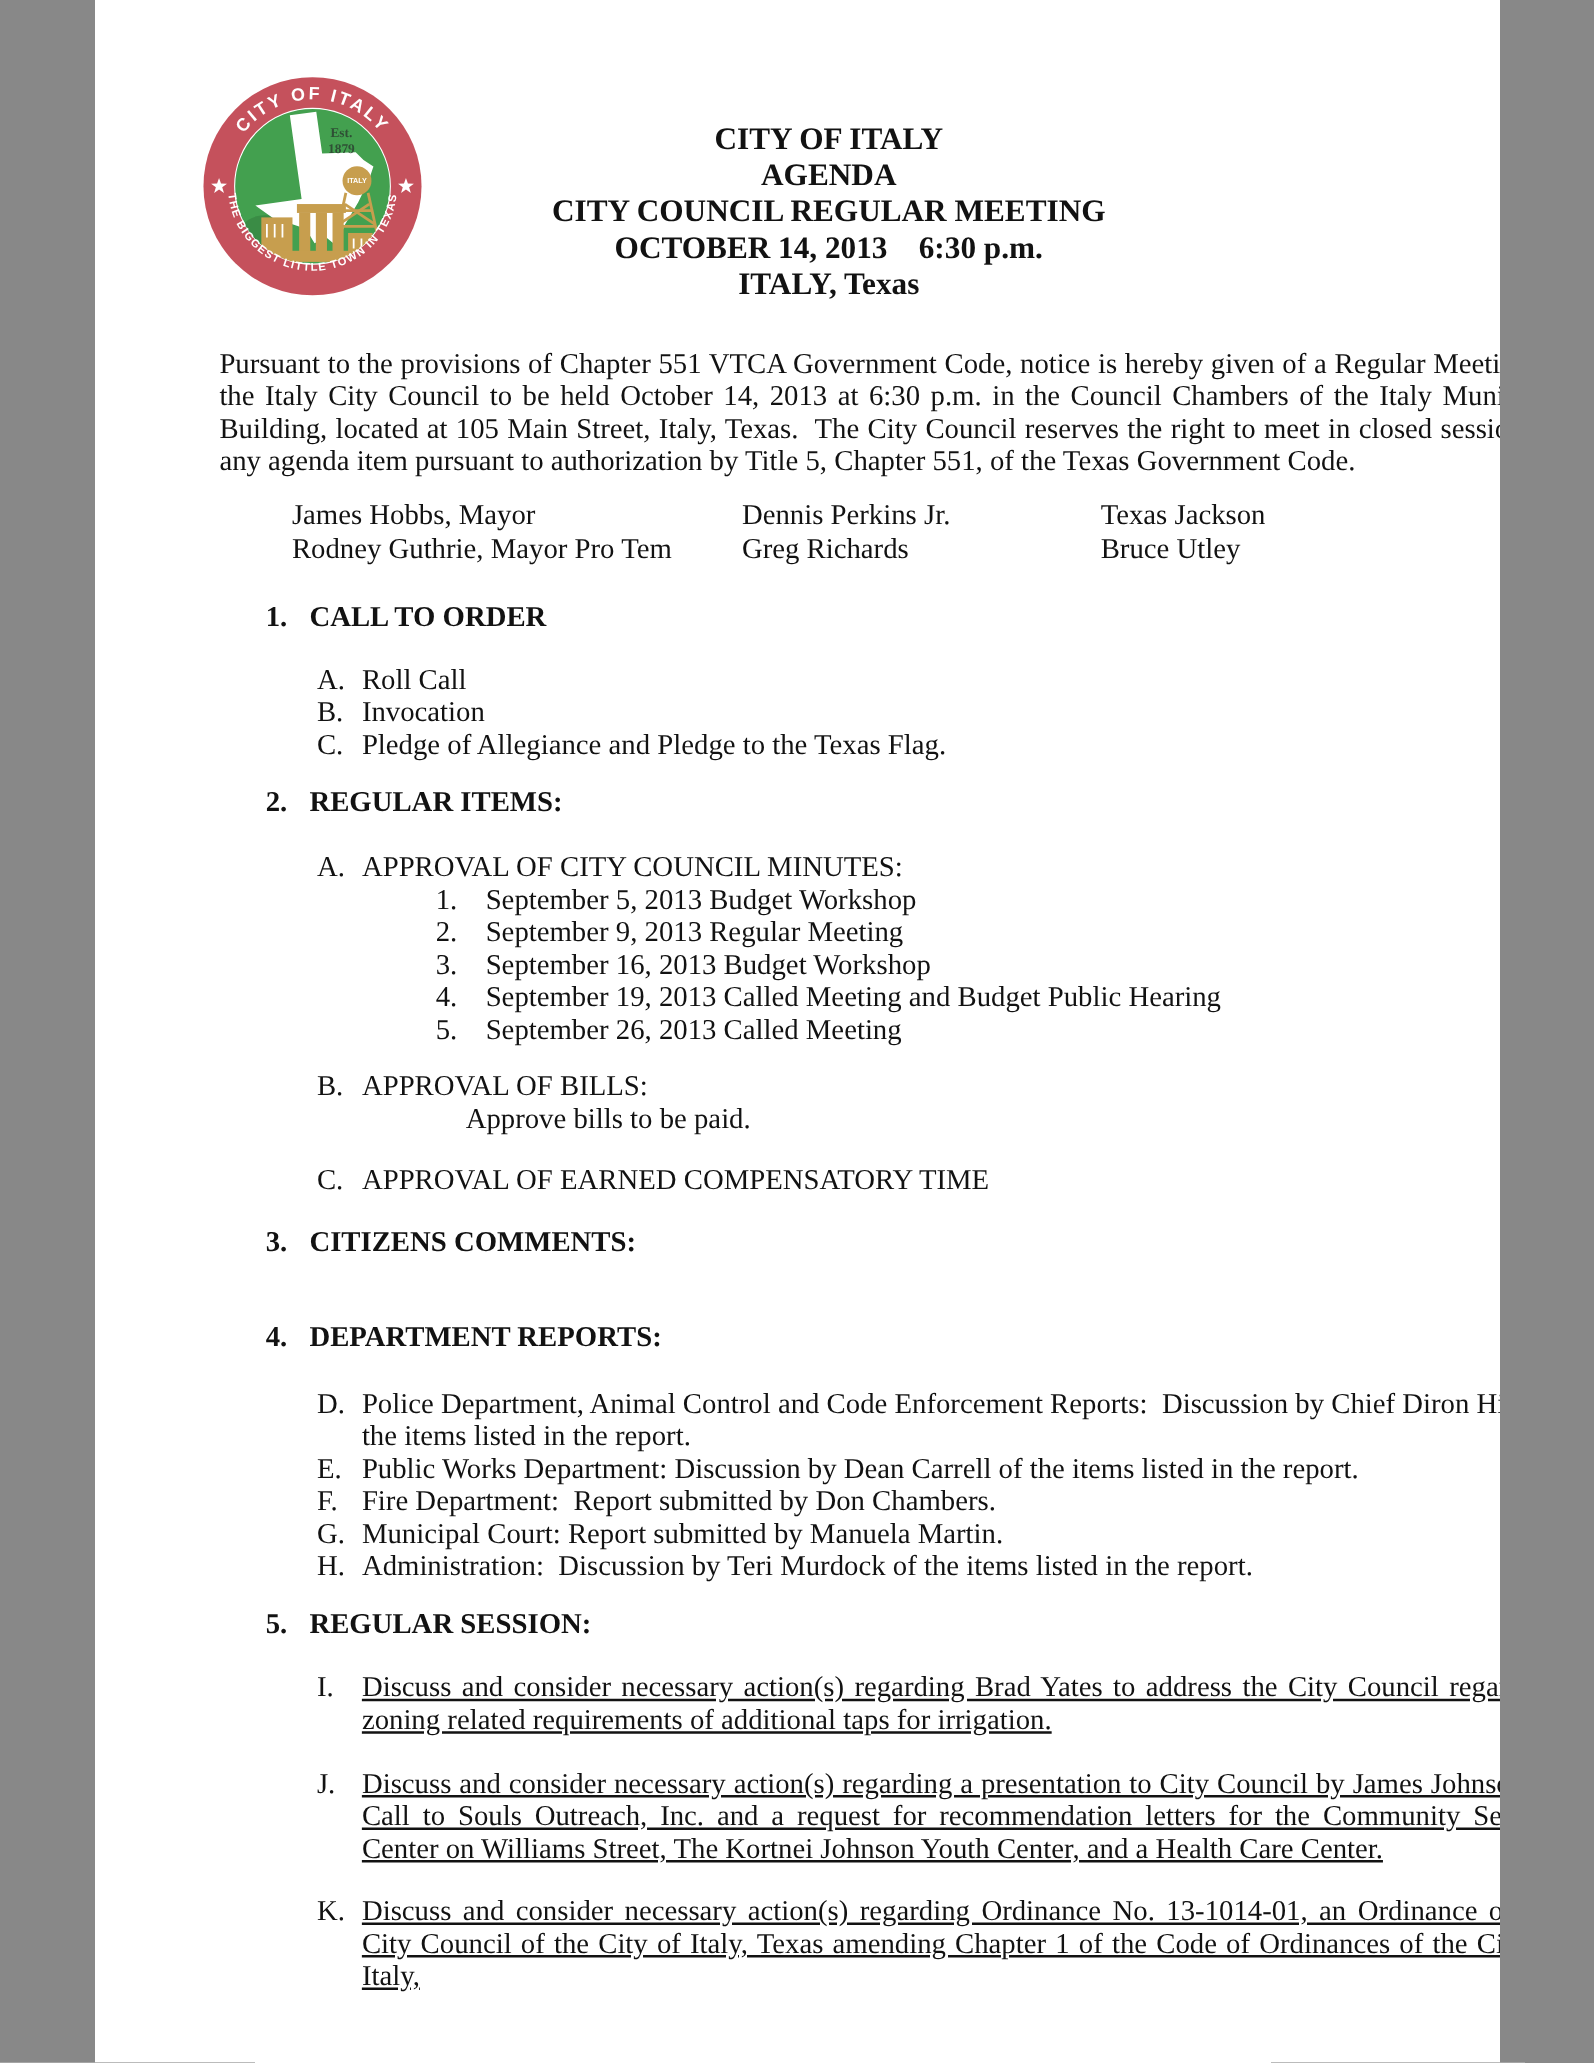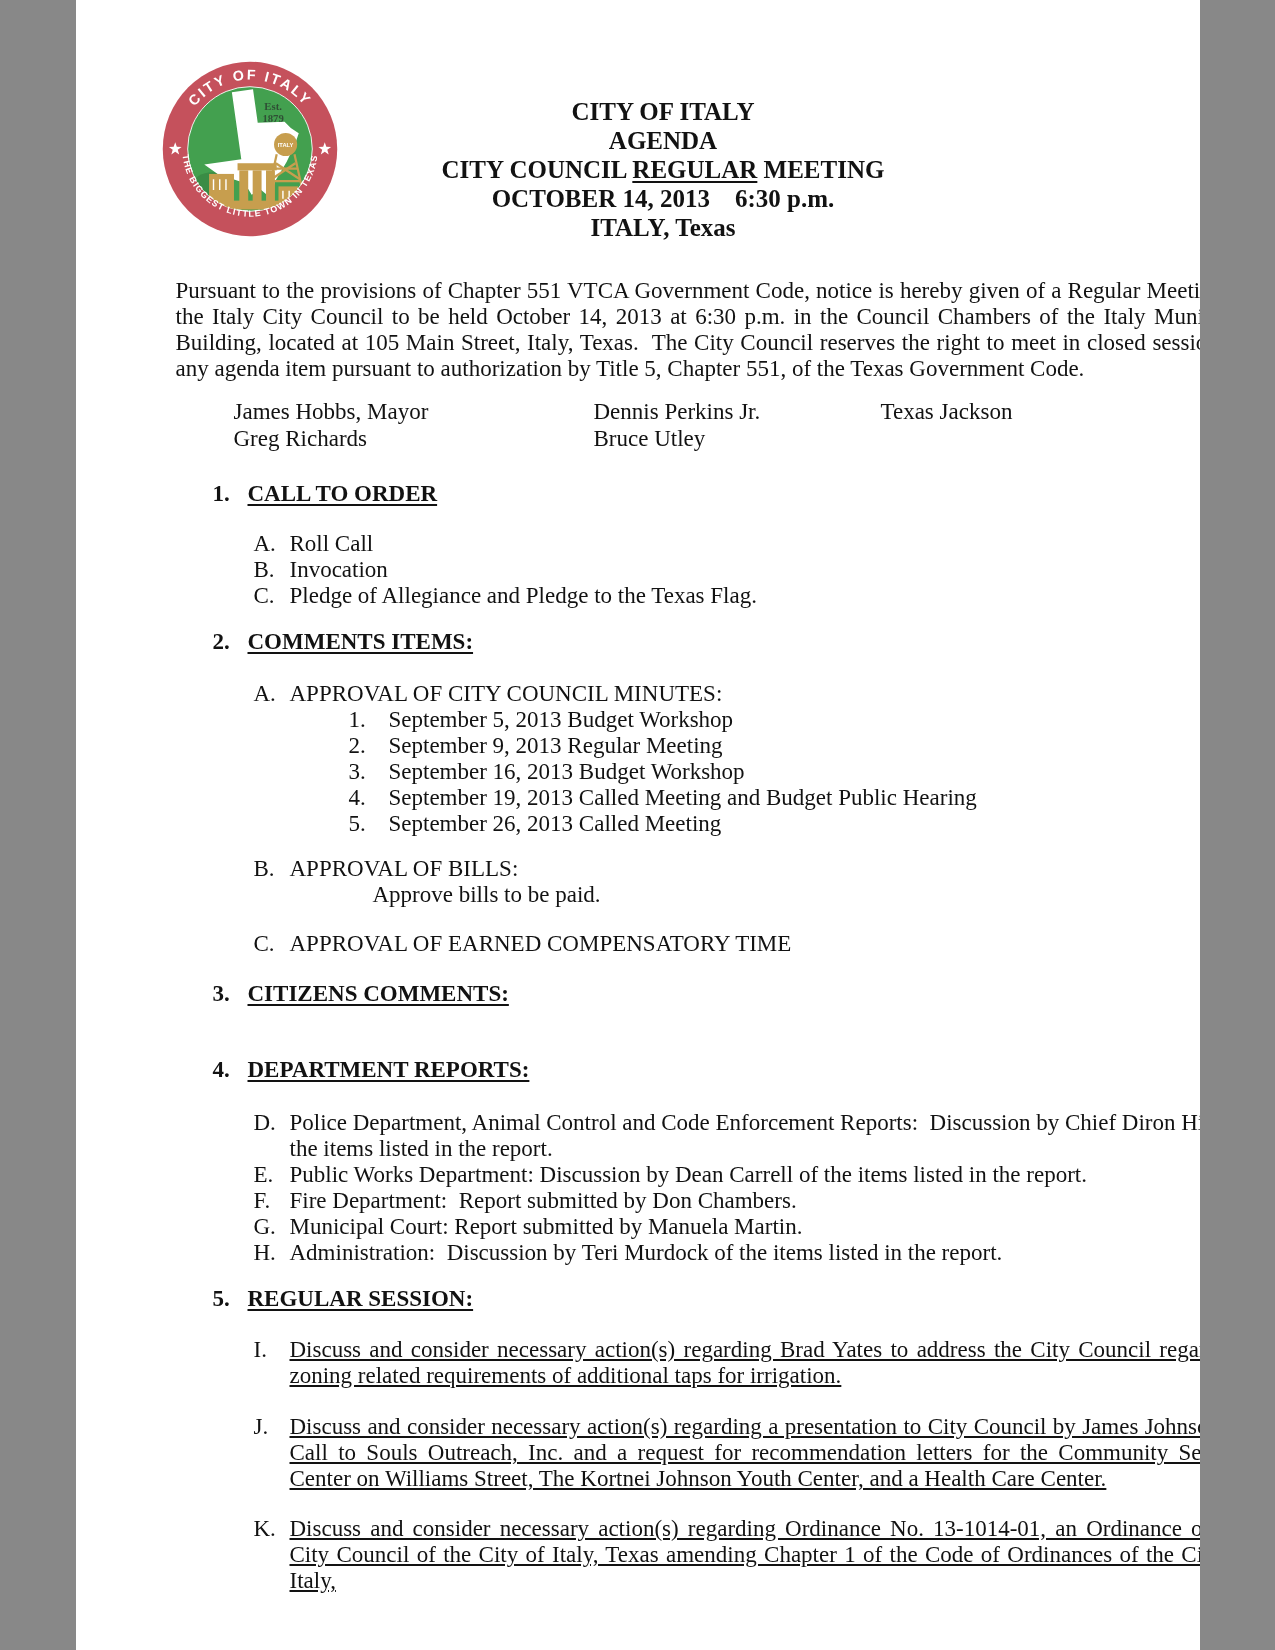--- a/index.html
+++ b/index.html
@@ -9,21 +9,21 @@
   html,body{margin:0;padding:0;background:#888;}
   .page{
     position:relative; width:1124px; height:1650px; margin:0 auto;
     background:var(--page); color:var(--ink);
     font-family:"Liberation Serif","DejaVu Serif",serif;
     font-size:23px; line-height:26px; overflow:hidden;
   }
   .abs{position:absolute;}
   .title-block{left:0; top:97px; width:1175px; text-align:center;
     font-weight:bold; font-size:25px; line-height:29px;}
-  .u{text-decoration:underline; text-decoration-thickness:2px; text-underline-offset:3px;}
+  .u{text-decoration-thickness:2px; text-underline-offset:3px;}
   .intro{left:100px; top:278px; width:1073px; text-align:justify;}
   .council{left:158px; top:399px; width:1002px; line-height:26.5px;
     display:grid; grid-template-columns:360px 287px auto;}
   .sec-head{left:137px; width:1036px; display:flex; font-weight:bold;}
   .sec-head .num{width:35px; flex:0 0 35px;}
   .items{left:178px; width:994px;}
   .item{display:flex;}
   .item .m{width:36px; flex:0 0 36px;}
   .item .t{flex:1;}
   .item .t.just{text-align:justify;text-decoration:underline;}
@@ -103,20 +103,21 @@
     <div>OCTOBER 14, 2013&nbsp;&nbsp;&nbsp; 6:30 p.m.</div>
     <div>ITALY, Texas</div>
   </div>
 
   <div class="abs intro">Pursuant to the provisions of Chapter 551 VTCA Government Code, notice is hereby given of a Regular Meeting of the Italy City Council to be held October 14, 2013 at 6:30 p.m. in the Council Chambers of the Italy Municipal Building, located at 105 Main Street, Italy, Texas.&nbsp; The City Council reserves the right to meet in closed session on any agenda item pursuant to authorization by Title 5, Chapter 551, of the Texas Government Code.</div>
 
   <div class="abs council">
     <div>James Hobbs, Mayor</div>
     <div>Dennis Perkins Jr.</div>
     <div>Texas Jackson</div>
+    <div>Rodney Guthrie, Mayor Pro Tem</div>
     <div>Greg Richards</div>
     <div>Bruce Utley</div>
   </div>
 
   <div class="abs sec-head" style="top:481px">
     <span class="num">1.</span>
     <span class="u">CALL TO ORDER</span>
   </div>
   <div class="abs items" style="top:531px">
     <div class="item">
@@ -128,21 +129,21 @@
         <span class="t">Invocation</span>
       </div>
     <div class="item">
         <span class="m">C.</span>
         <span class="t">Pledge of Allegiance and Pledge to the Texas Flag.</span>
       </div>
   </div>
 
   <div class="abs sec-head" style="top:629px">
     <span class="num">2.</span>
-    <span class="u">COMMENTS ITEMS:</span>
+    <span class="u">REGULAR ITEMS:</span>
   </div>
   <div class="abs items" style="top:681px">
     <div class="item">
         <span class="m">A.</span>
         <span class="t">APPROVAL OF CITY COUNCIL MINUTES:</span>
       </div>
   </div>
   <div class="abs sublist" style="top:707px">
     <div class="item">
         <span class="m">1.</span>

